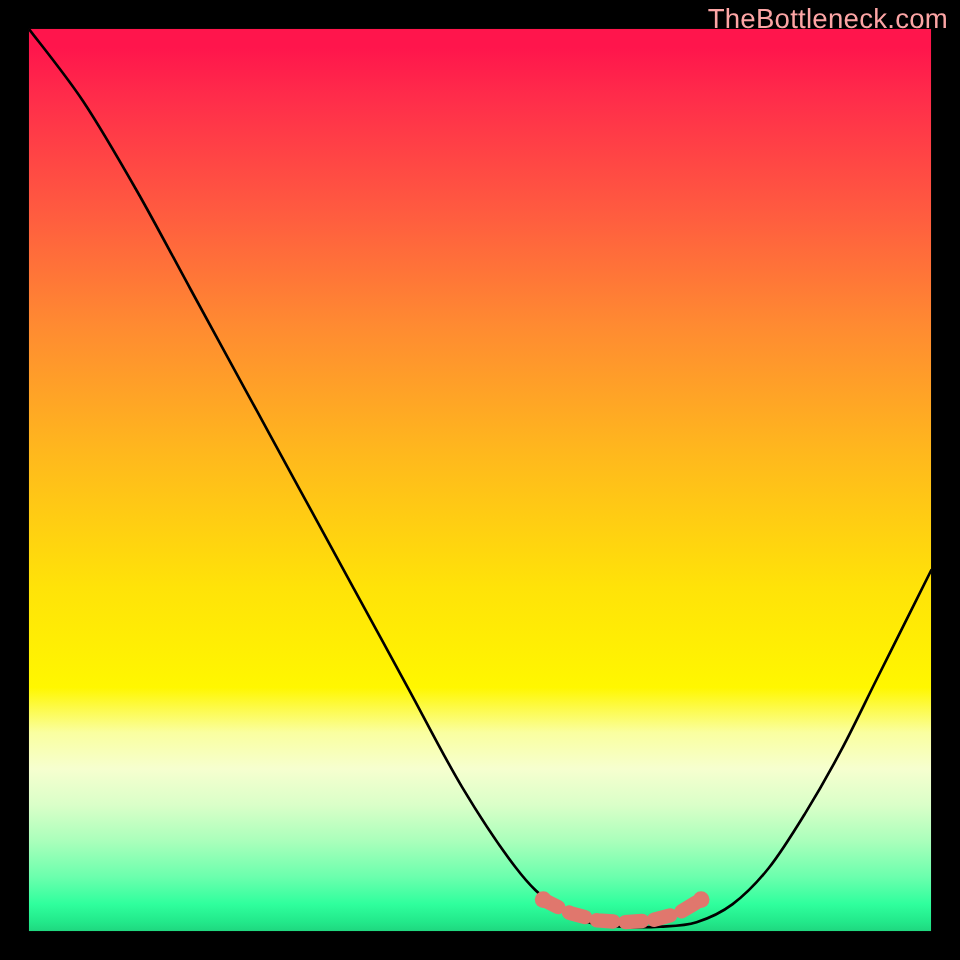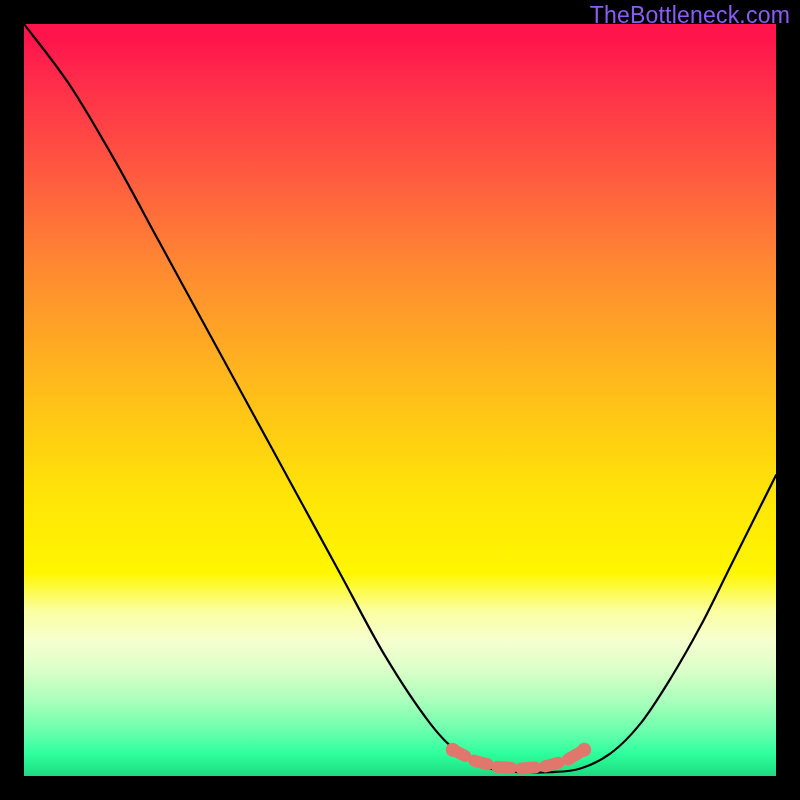--- a/index.html
+++ b/index.html
@@ -56,21 +56,21 @@
     position: absolute;
     left: 0;
     top: 0;
     width: 752px;
     height: 752px;
   }
   .watermark {
     position: absolute;
     top: 2px;
     right: 10px;
-    color: #8b5cf6;
+    color: #fca5a5;
     font-size: 23px;
     font-weight: 400;
     letter-spacing: 0.2px;
   }
 </style>
 </head>
 <body>
 
 <div class="frame">
   <div class="watermark">TheBottleneck.com</div>

